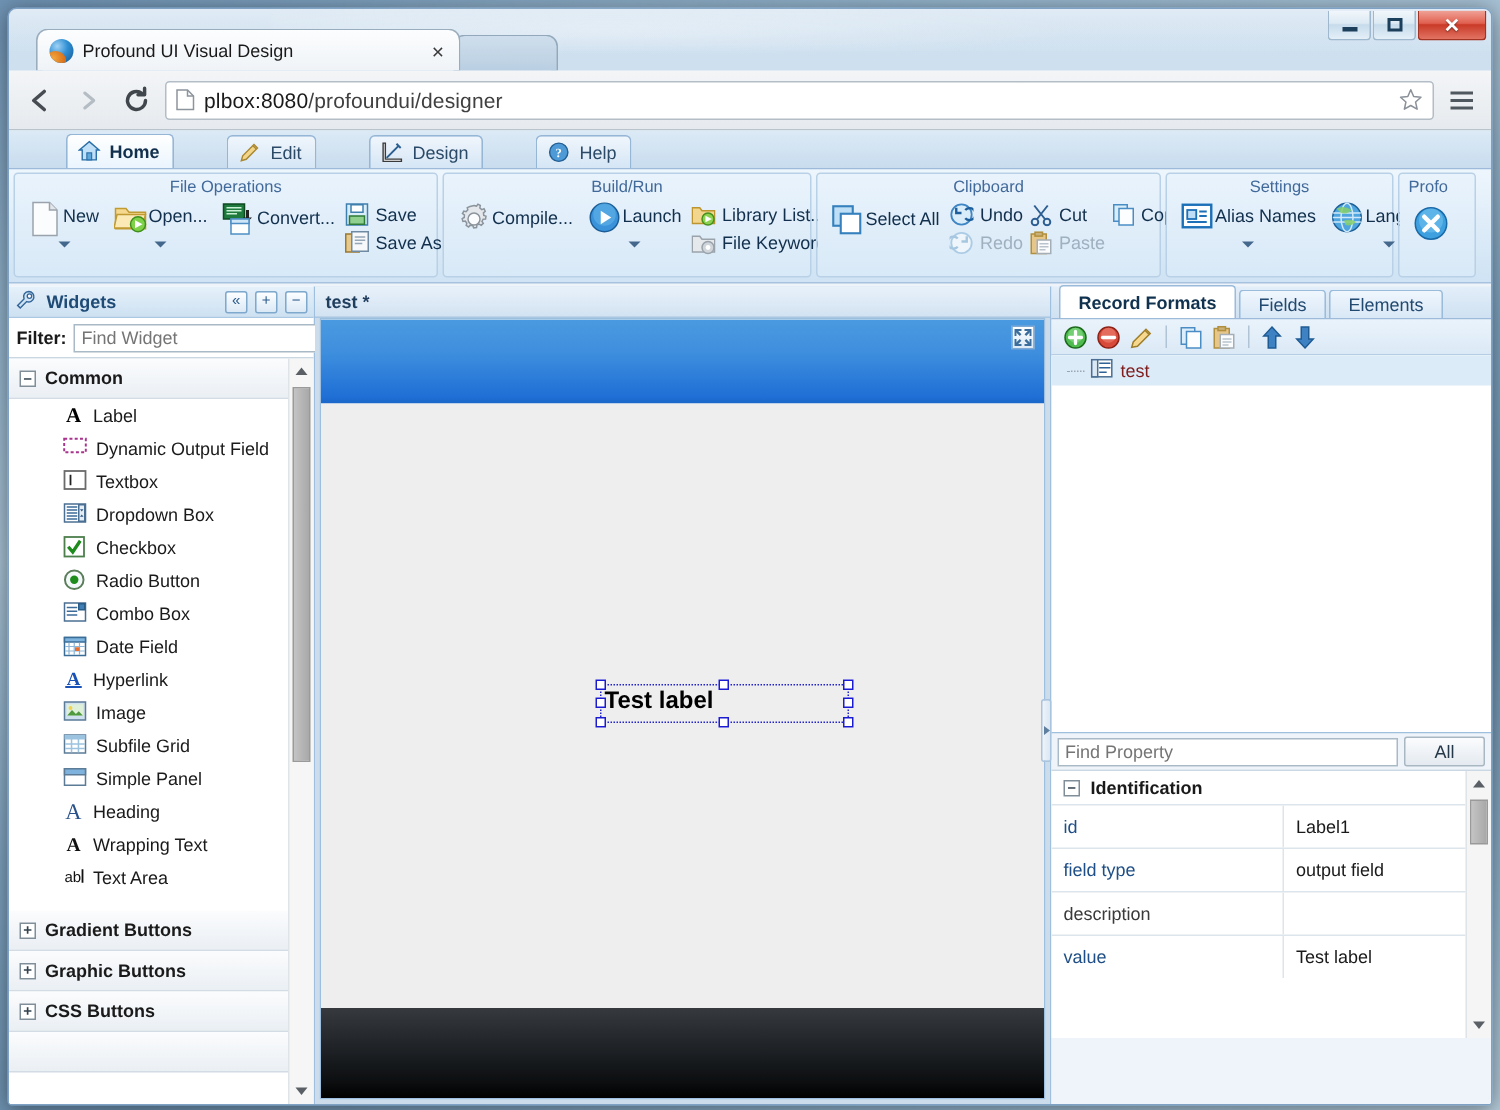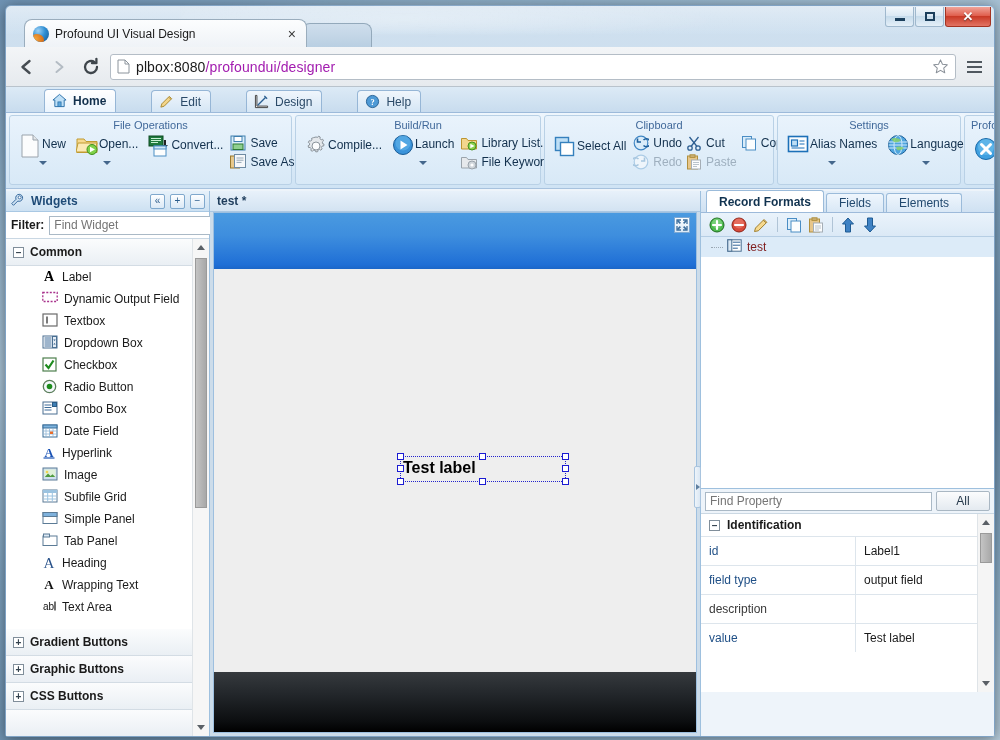--- a/index.html
+++ b/index.html
@@ -96,21 +96,21 @@
   }
   .navicon { width: 26px; height: 26px; display:flex; align-items:center; justify-content:center; cursor: pointer; }
   .navicon svg { display: block; }
   #urlbar {
     flex: 1; height: 26px; background: #fff;
     border: 1px solid #b4bdc6; border-radius: 3px;
     display: flex; align-items: center; padding: 0 6px; gap: 6px;
     font-size: 14px;
   }
   #urltext { flex: 1; color: #1a1a1a; letter-spacing: .1px; }
-  #urltext .dim { color: #a21caf; }
+  #urltext .dim { color: #404040; }
   #menu-btn { width: 24px; height: 26px; display:flex; flex-direction:column; justify-content:center; gap:3px; align-items:center; cursor:pointer; }
   #menu-btn i { display:block; width:15px; height:2px; background:#50585f; }
 
   
   #app {
     position: absolute; left: 0; top: 81px; right: 0; bottom: 0;
     background: #eef4fa;
   }
 
   
@@ -643,21 +643,21 @@
                       <rect x="1.5" y="1.5" width="9" height="11" fill="#d9ecfa" stroke="#4a8dc4" stroke-width="1"></rect>
                       <rect x="5" y="4" width="9.5" height="11" fill="#fbfdfe" stroke="#4a8dc4" stroke-width="1"></rect>
                     </svg>
                 </span>
                 <span class="lbl">Copy</span>
               </div>
             </div>
           </div>
         </div>
 
-        <div class="rgroup" style="width:184px">
+        <div class="rgroup" style="width:152px">
           <div class="rgroup-title">Settings</div>
           <div class="rgroup-body">
             <div class="bigbtn">
               <div class="row">
                 <span class="ic">
                   <svg width="22" height="20" viewBox="0 0 22 20">
                       <rect x="1.5" y="2.5" width="19" height="15" fill="#fbfdfe" stroke="#1c70b8" stroke-width="1.6"></rect>
                       <rect x="4.5" y="6" width="6" height="6" fill="#bedff6" stroke="#1c70b8" stroke-width="1.2"></rect>
                       <path d="M12.5 7 h5 M12.5 10 h5 M4.5 14 h13" stroke="#1c70b8" stroke-width="1.2"></path>
                     </svg>
@@ -848,29 +848,20 @@
               <div class="wrow">
                 <span class="ic s">
                   <svg width="16" height="14" viewBox="0 0 16 14">
                       <rect x="1" y="1.5" width="14" height="11" fill="#fff" stroke="#5b7b96" stroke-width="1"></rect>
                       <rect x="1" y="1.5" width="14" height="4" fill="#7fb2dd" stroke="#5b7b96" stroke-width="1"></rect>
                     </svg>
                 </span>
                 <span>Simple Panel</span>
               </div>
 
-              <div class="wrow">
-                <span class="ic s">
-                  <svg width="16" height="14" viewBox="0 0 16 14">
-                      <rect x="1" y="3" width="14" height="9.5" fill="#fff" stroke="#5b7b96" stroke-width="1"></rect>
-                      <rect x="1.5" y="1" width="6" height="3" fill="#dce9f4" stroke="#5b7b96" stroke-width="1"></rect>
-                    </svg>
-                </span>
-                <span>Tab Panel</span>
-              </div>
 
               <div class="wrow">
                 <span class="ic s" style="width:14px">
                   <svg width="14" height="15" viewBox="0 0 14 15">
                       <text x="7" y="13" font-family="Liberation Serif, serif" font-size="15" fill="#29528a" text-anchor="middle">A</text>
                     </svg>
                 </span>
                 <span>Heading</span>
               </div>
 

